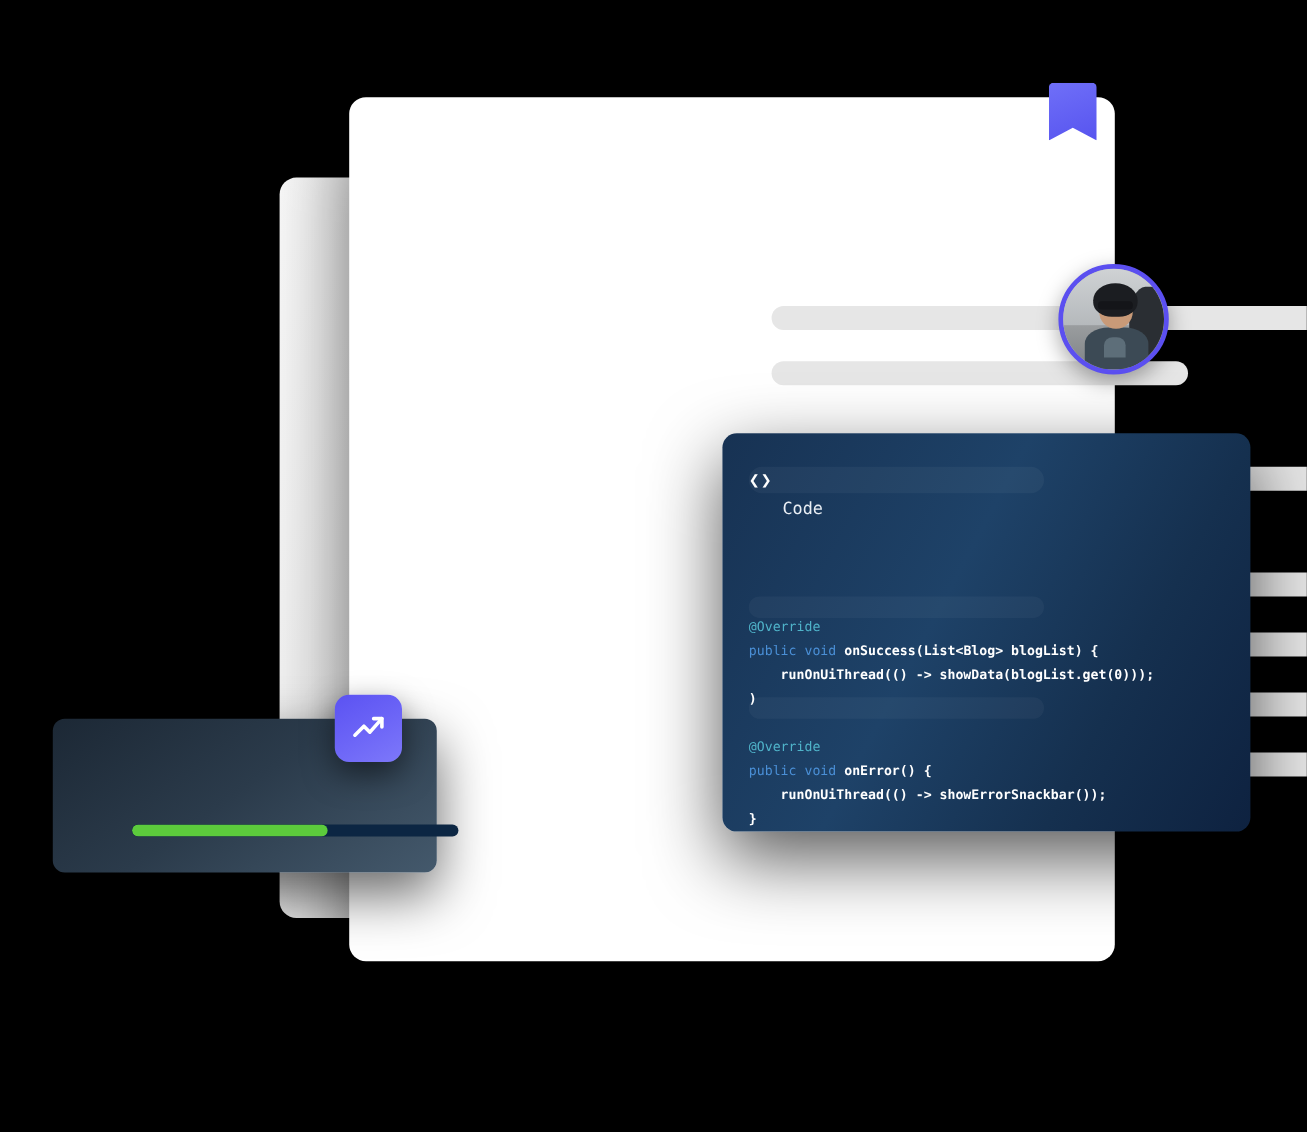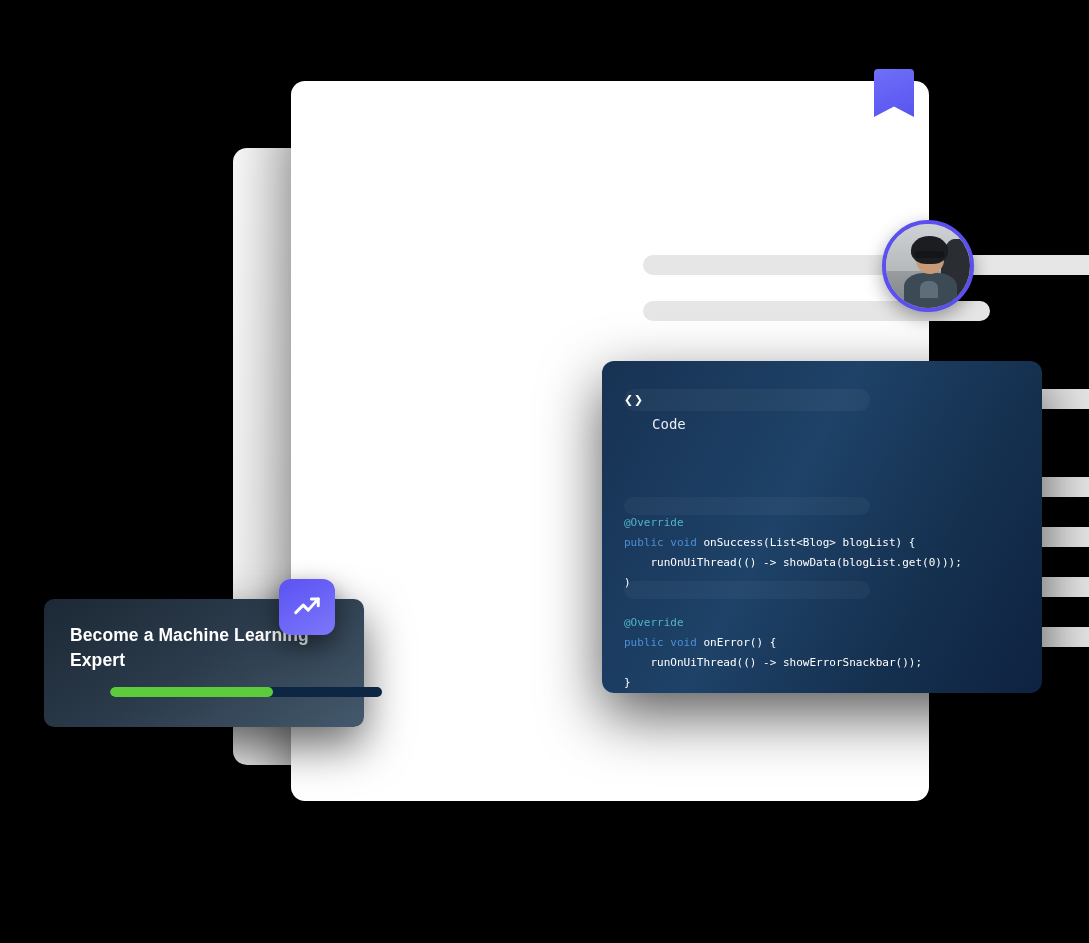--- a/index.html
+++ b/index.html
@@ -210,21 +210,21 @@
     width: 246px; height: 18px;
     background: rgba(255,255,255,0.04);
     border-radius: 999px;
     z-index: -1;
   }
   .code-body .ghost-l1 { top: 64px; }
   .code-body .ghost-l2 { top: 148px; }
 
   .tok-ann  { color: #4fb3c9; }
   .tok-kw   { color: #4a8fd6; }
-  .tok-pl   { color: #ffffff; }
+  .tok-pl   { color: #ffffff; font-weight: bold; }
 
   
   .ml-card {
     position: absolute;
     left: 44px; top: 599px;
     width: 320px; height: 128px;
     border-radius: 10px;
     background: linear-gradient(145deg, #1c2835 0%, #2b3b4b 48%, #44596c 100%);
     box-shadow: 0 18px 45px rgba(0,0,0,0.6);
     padding: 24px 26px 0 26px;
@@ -320,21 +320,20 @@
     </div>
 
     <div class="code-body" id="code-body">
       <div class="ghost-l1"></div>
       <div class="ghost-l2"></div>
     <div><span class="tok-ann">@Override</span></div><div><span class="tok-kw">public void </span><span class="tok-pl">onSuccess(List&lt;Blog&gt; blogList) {</span></div><div><span class="tok-pl">    runOnUiThread(() -&gt; showData(blogList.get(0)));</span></div><div><span class="tok-pl">)</span></div><div>&nbsp;</div><div><span class="tok-ann">@Override</span></div><div><span class="tok-kw">public void </span><span class="tok-pl">onError() {</span></div><div><span class="tok-pl">    runOnUiThread(() -&gt; showErrorSnackbar());</span></div><div><span class="tok-pl">}</span></div></div>
 
   </div>
 
   <div class="ml-card">
-    <div class="ml-title">Become a Machine Learning Expert</div>
     <div class="ml-track">
       <div class="ml-fill" id="ml-progress-fill" style="width: 60%;"></div>
     </div>
   </div>
 
   <div class="trend-badge">
     <svg viewBox="0 0 24 24" fill="none" stroke="currentColor" stroke-width="2.4" stroke-linecap="round" stroke-linejoin="round">
       <polyline points="3,16.5 9,10.5 13,14.5 21,5.5"></polyline>
       <polyline points="15.5,5.5 21,5.5 21,11"></polyline>
     </svg>

